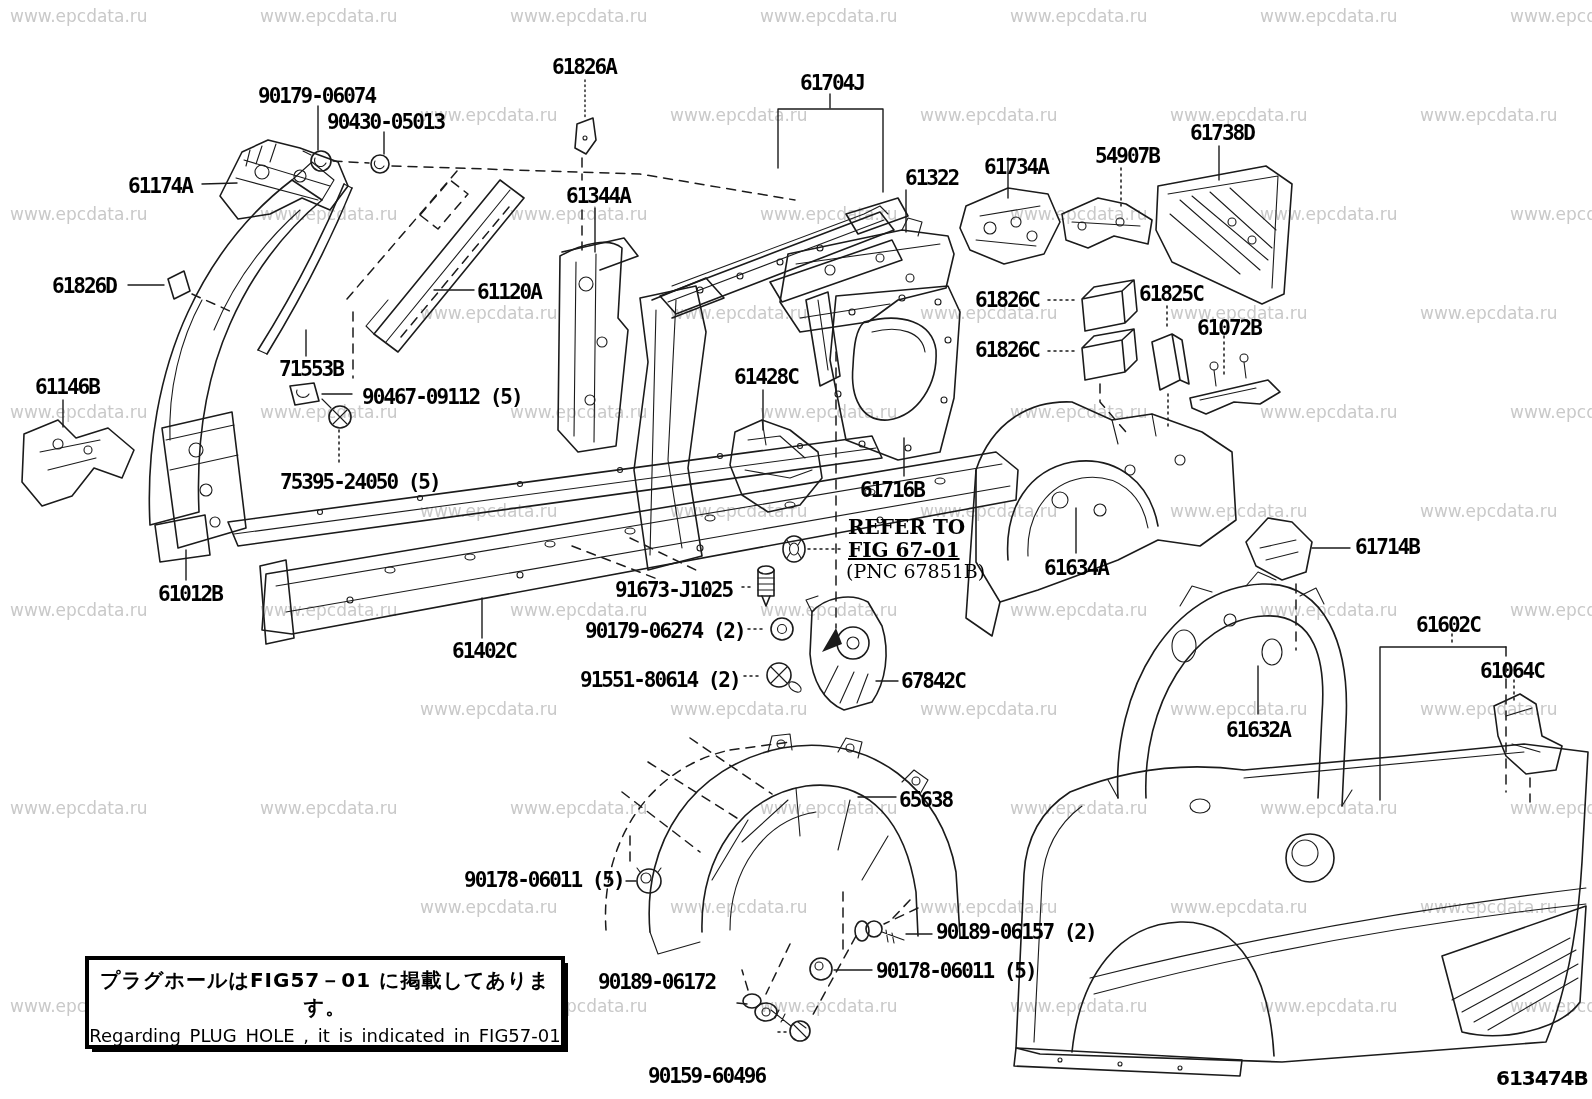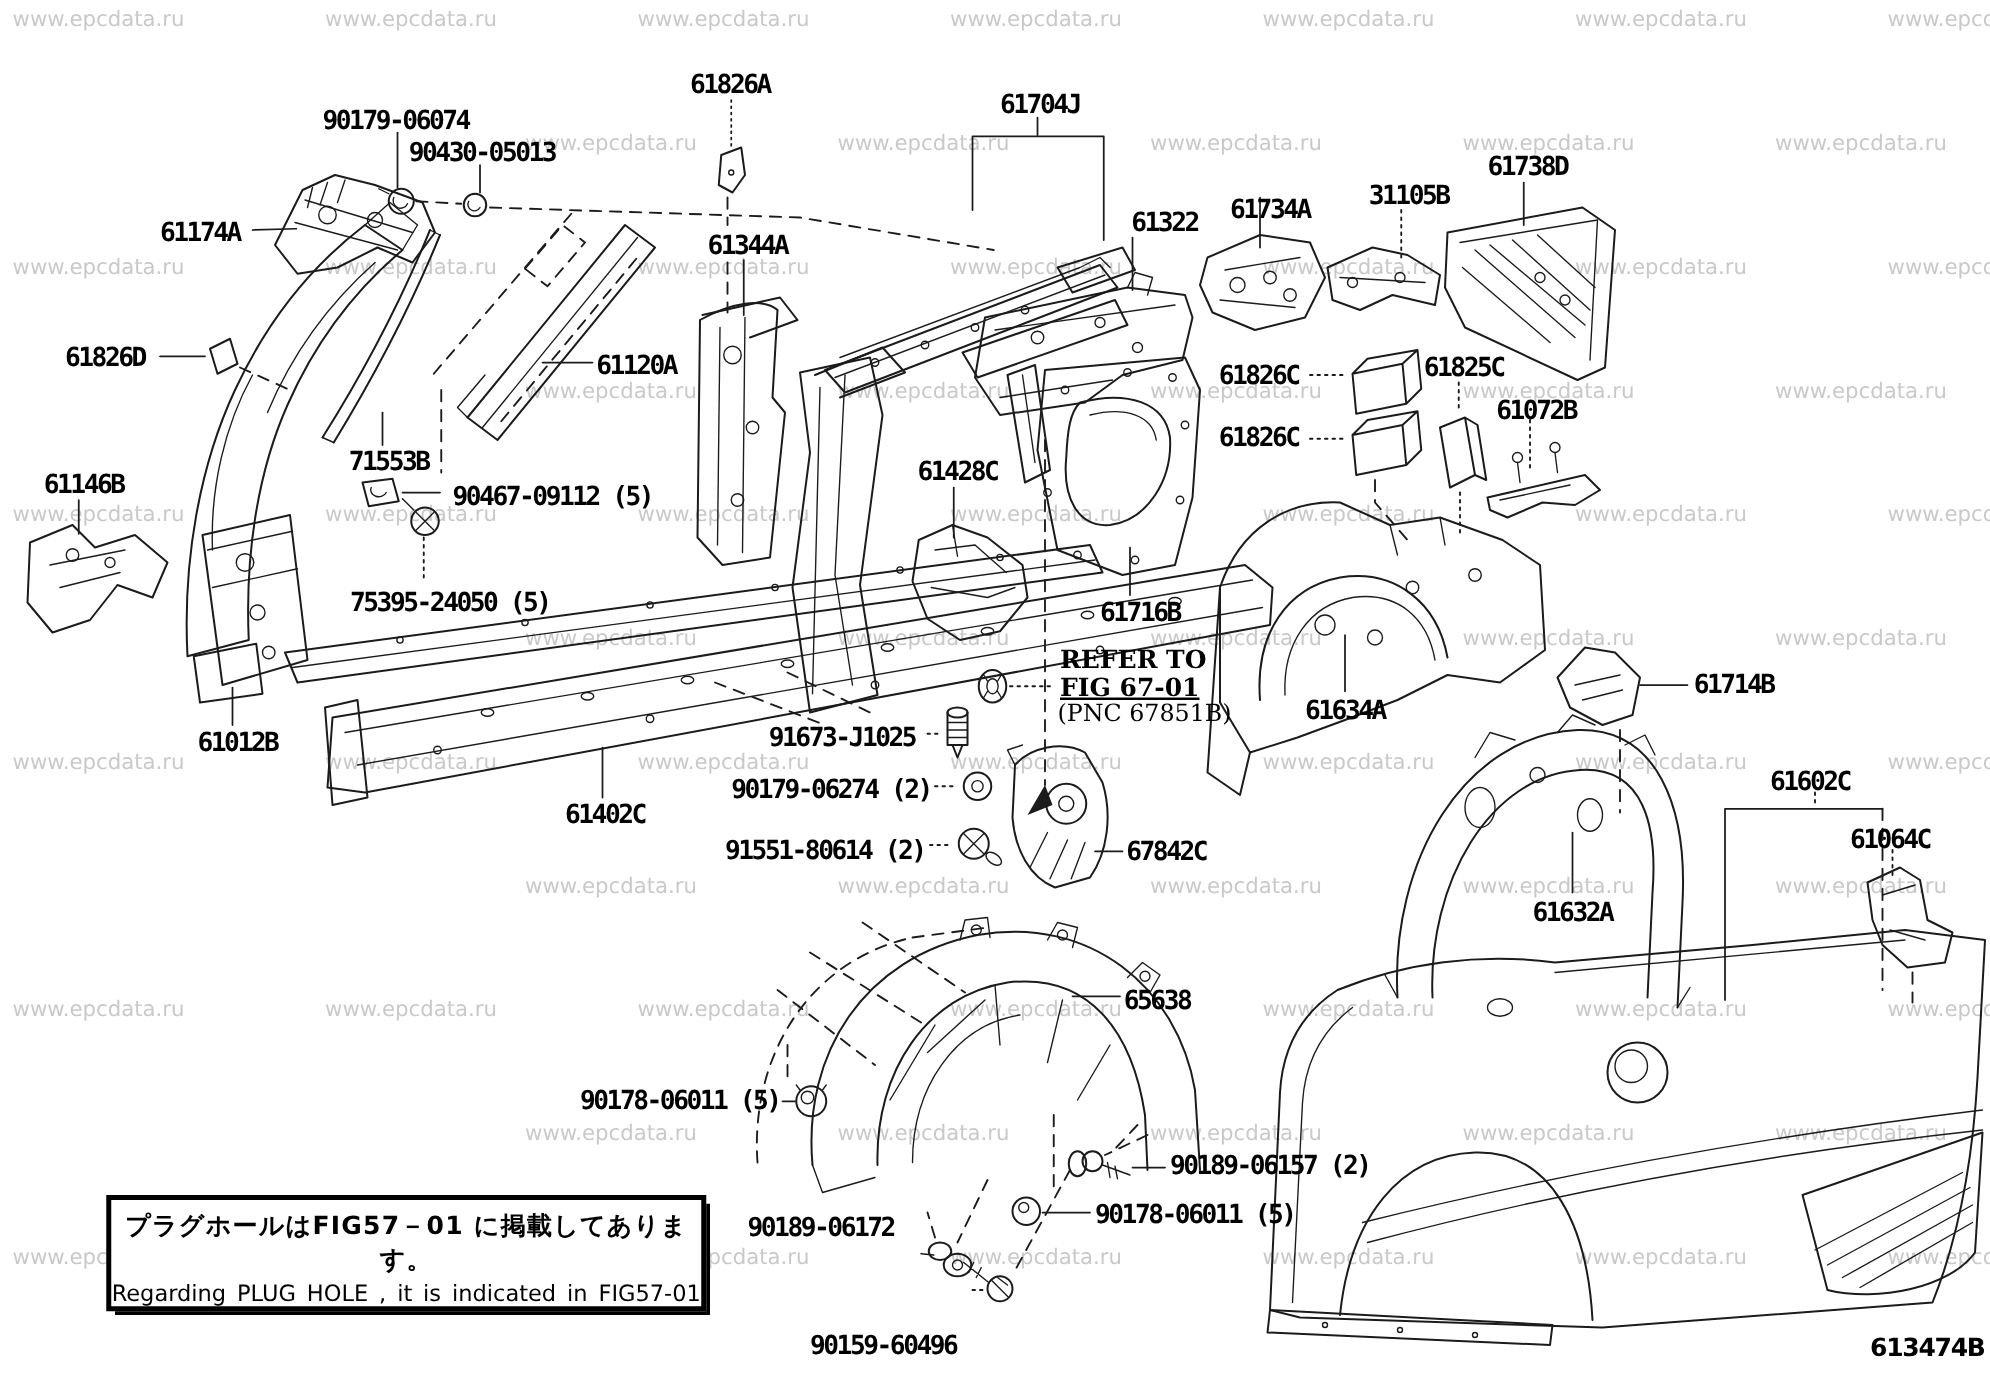--- a/index.html
+++ b/index.html
@@ -486,34 +486,34 @@
 
 <div id="labels">
     <div class="lbl" style="left: 552px; top: 57px;">61826A</div>
     <div class="lbl" style="left: 258px; top: 86px;">90179-06074</div>
     <div class="lbl" style="left: 327px; top: 112px;">90430-05013</div>
     <div class="lbl" style="left: 128px; top: 176px;">61174A</div>
     <div class="lbl" style="left: 800px; top: 73px;">61704J</div>
     <div class="lbl" style="left: 566px; top: 186px;">61344A</div>
     <div class="lbl" style="left: 905px; top: 168px;">61322</div>
     <div class="lbl" style="left: 984px; top: 137px; margin-top: 20px;">61734A</div>
-    <div class="lbl" style="left: 1095px; top: 146px;">31105B</div>
+    <div class="lbl" style="left: 1095px; top: 146px;">54907B</div>
     <div class="lbl" style="left: 1190px; top: 123px;">61738D</div>
     <div class="lbl" style="left: 52px; top: 276px;">61826D</div>
     <div class="lbl" style="left: 477px; top: 282px;">61120A</div>
     <div class="lbl" style="left: 975px; top: 290px;">61826C</div>
     <div class="lbl" style="left: 1139px; top: 284px;">61825C</div>
     <div class="lbl" style="left: 975px; top: 340px;">61826C</div>
     <div class="lbl" style="left: 1197px; top: 318px;">61072B</div>
     <div class="lbl" style="left: 279px; top: 359px;">71553B</div>
     <div class="lbl" style="left: 35px; top: 377px;">61146B</div>
     <div class="lbl" style="left: 362px; top: 387px;">90467-09112 (5)</div>
     <div class="lbl" style="left: 734px; top: 367px;">61428C</div>
     <div class="lbl" style="left: 280px; top: 472px;">75395-24050 (5)</div>
-    <div class="lbl" style="left: 880px; top: 480px; text-align: right;">61716B</div>
+    <div class="lbl" style="left: 860px; top: 480px; text-align: right;">61716B</div>
     <div class="lbl callout-b" style="left: 848px; top: 517px;">REFER TO</div>
     <div class="lbl callout-b" style="left: 848px; top: 540px; text-decoration: underline;">FIG 67-01</div>
     <div class="lbl callout-r" style="left: 846px; top: 562px;">(PNC 67851B)</div>
     <div class="lbl" style="left: 1044px; top: 558px;">61634A</div>
     <div class="lbl" style="left: 1355px; top: 537px;">61714B</div>
     <div class="lbl" style="left: 158px; top: 584px;">61012B</div>
     <div class="lbl" style="left: 615px; top: 580px;">91673-J1025</div>
     <div class="lbl" style="left: 585px; top: 621px;">90179-06274 (2)</div>
     <div class="lbl" style="left: 1416px; top: 615px;">61602C</div>
     <div class="lbl" style="left: 1480px; top: 661px;">61064C</div>

